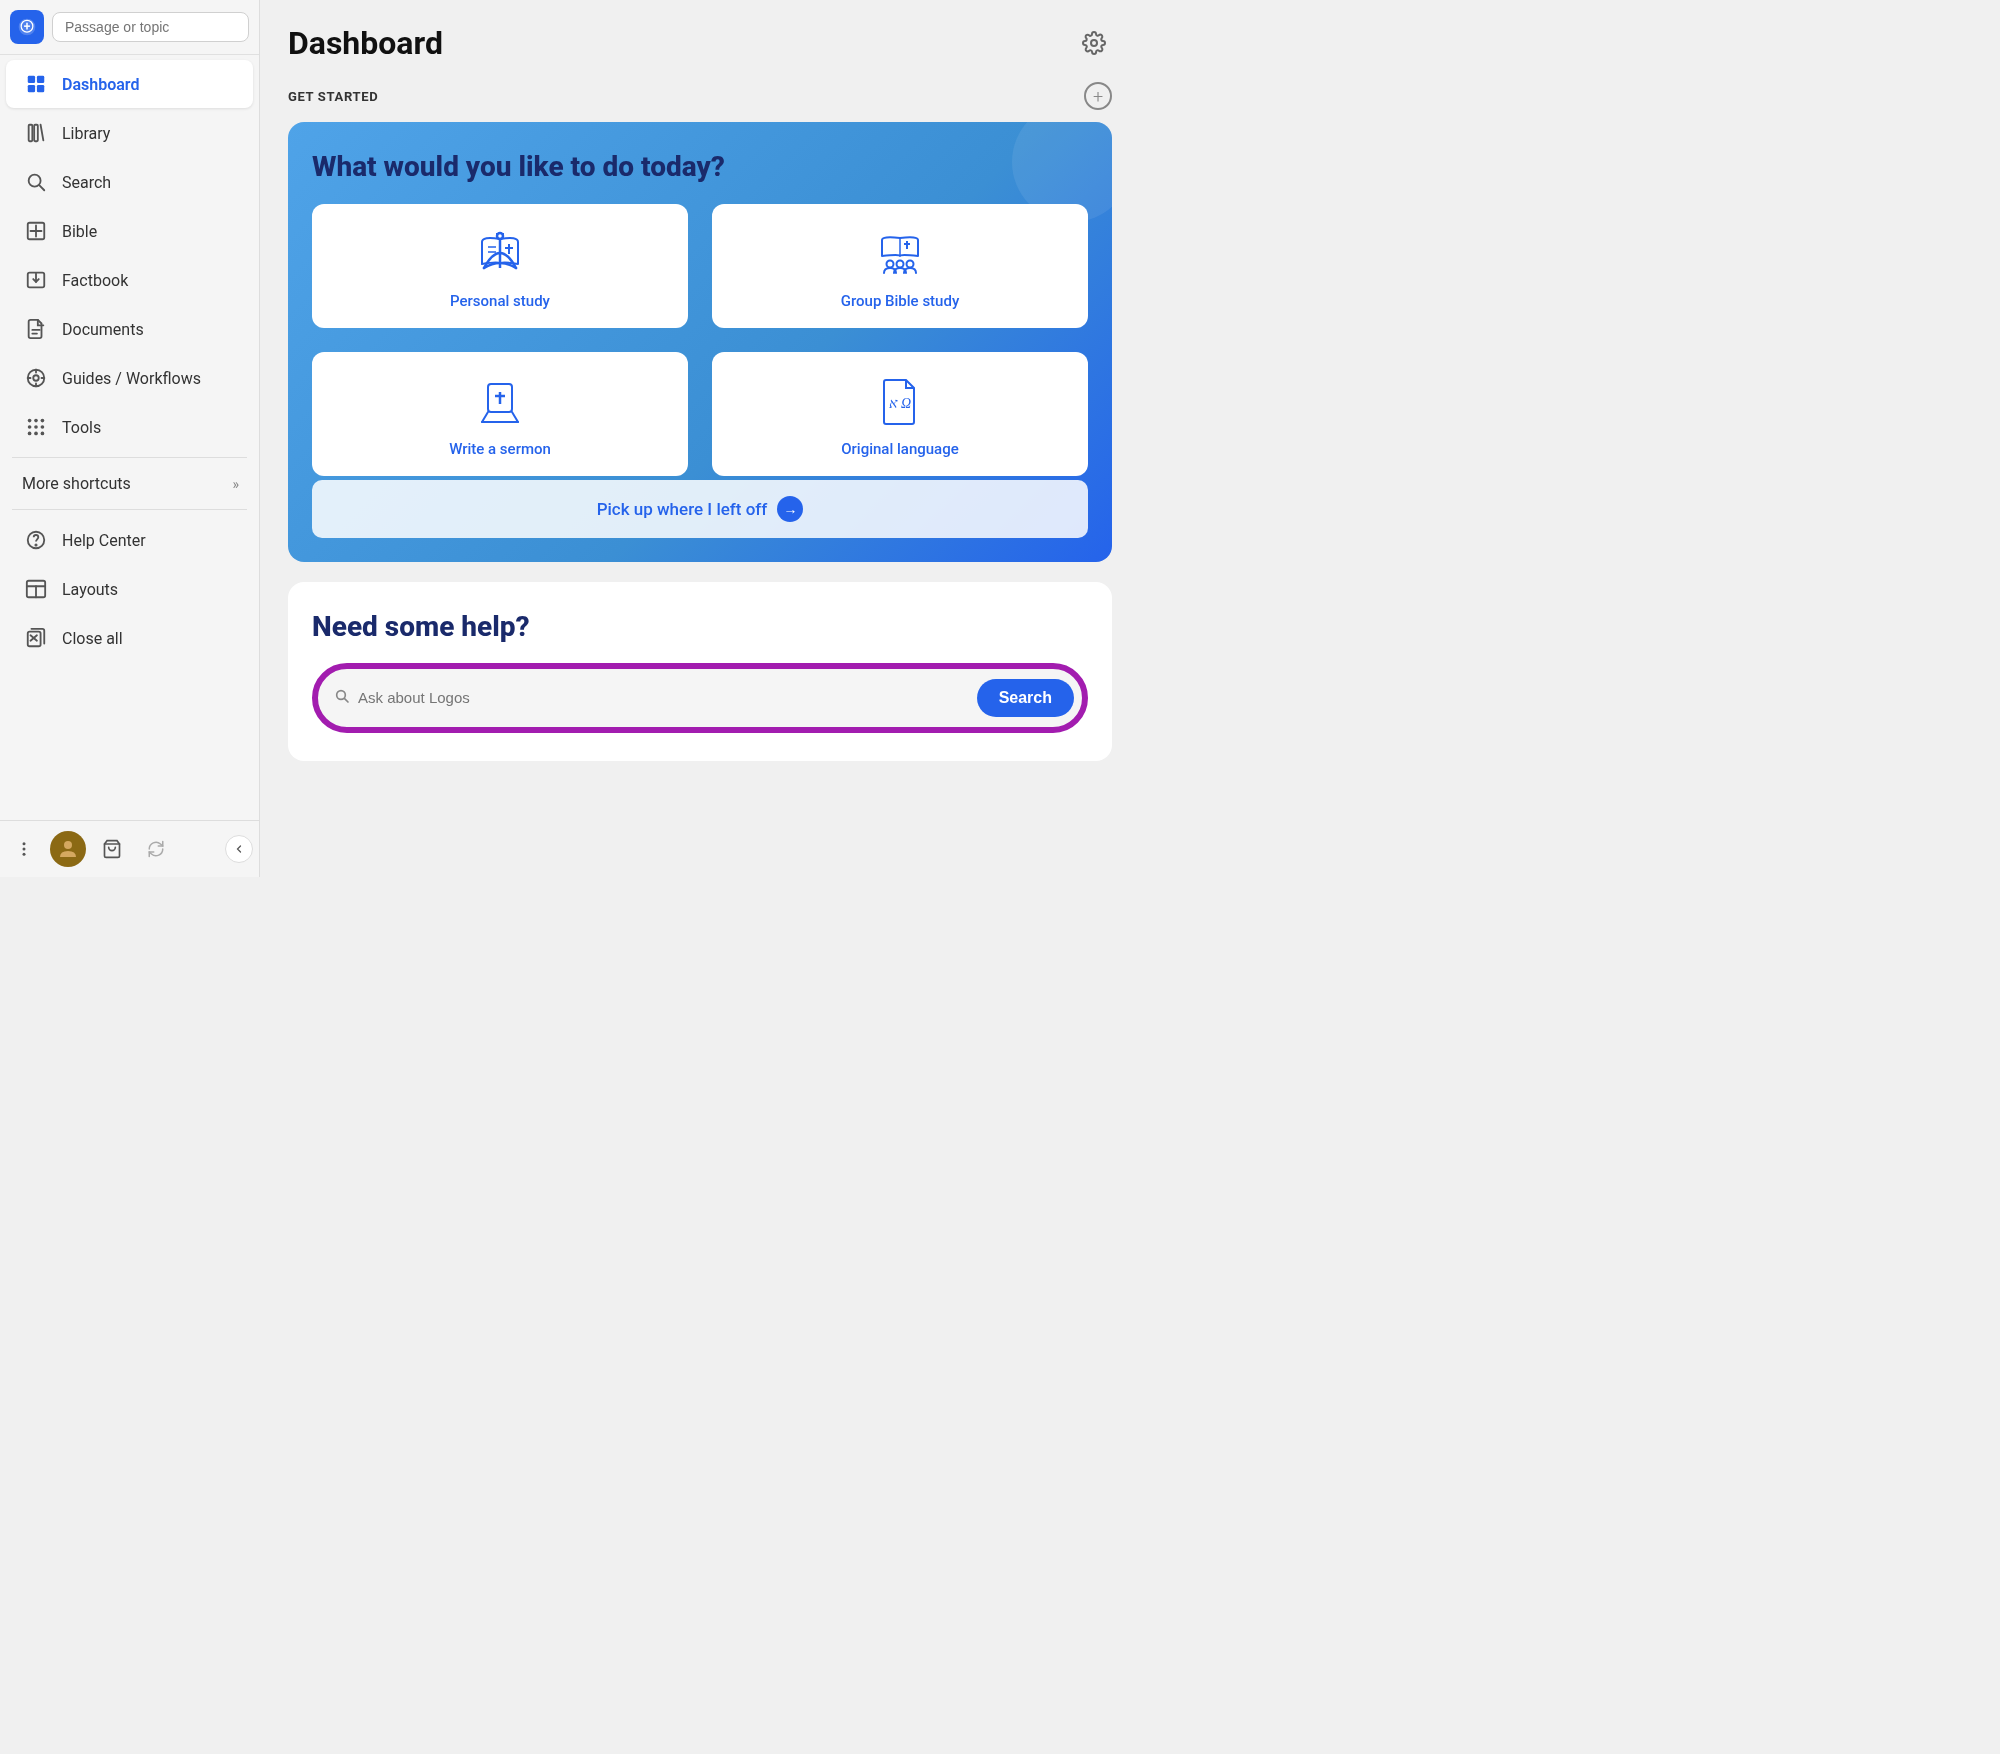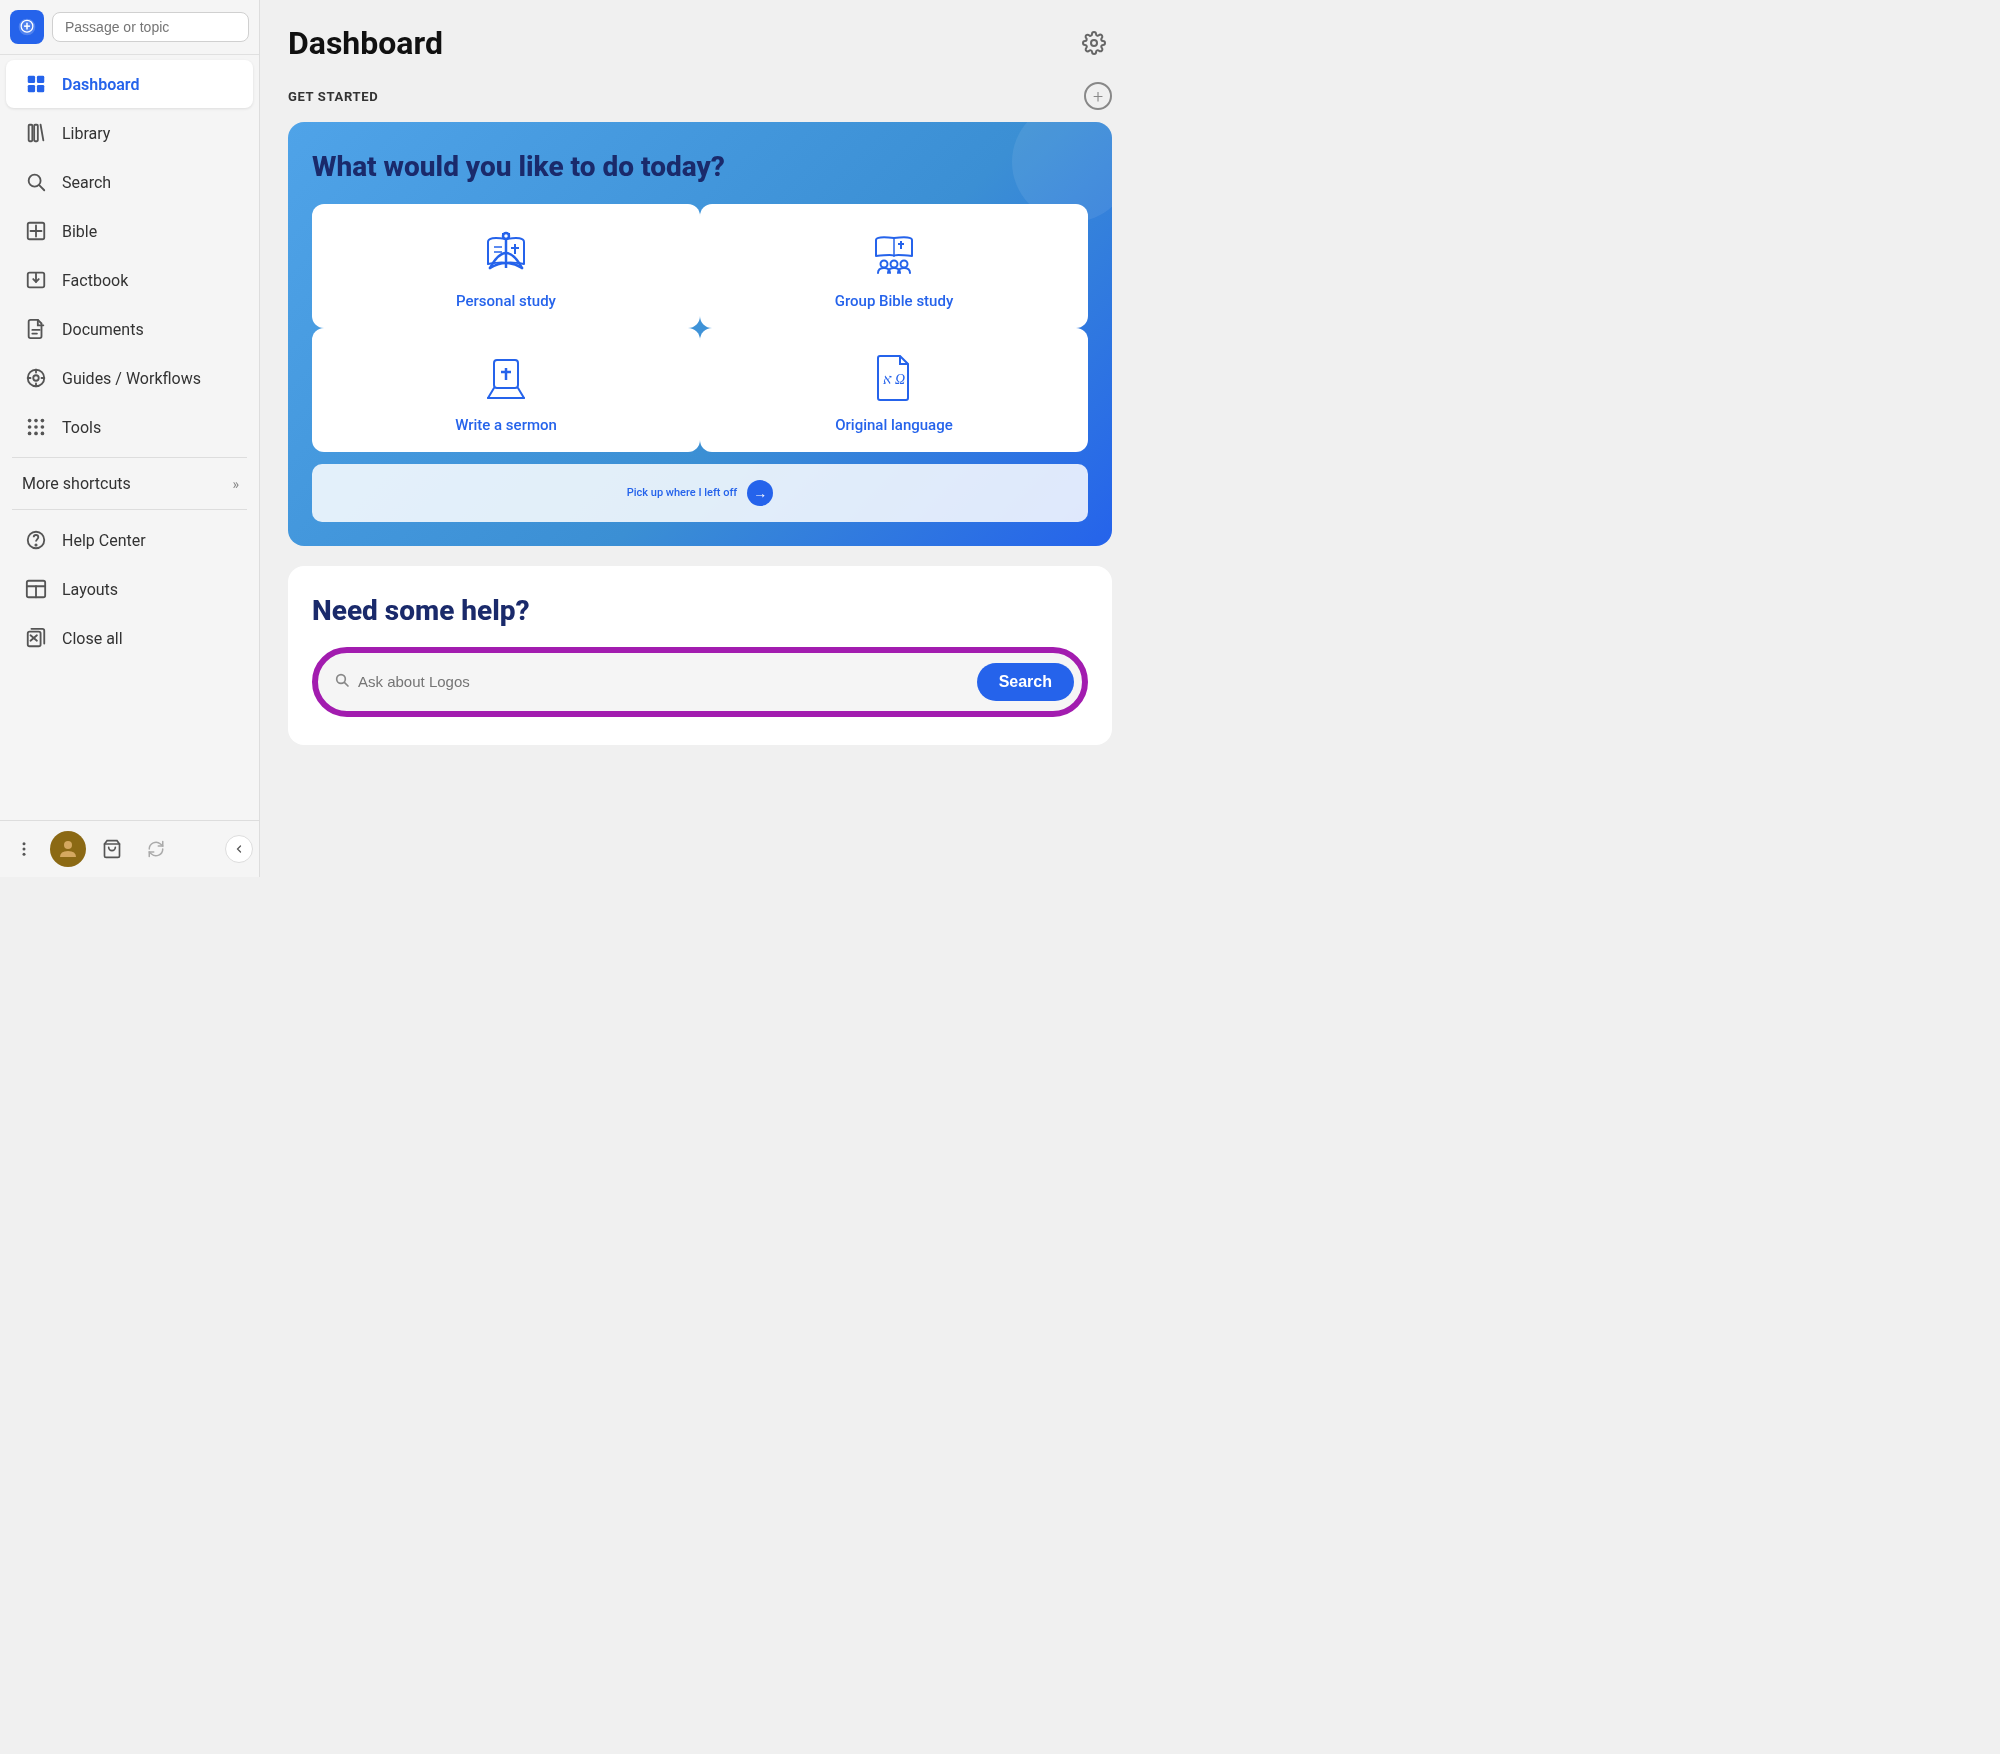--- a/index.html
+++ b/index.html
@@ -269,22 +269,22 @@
       font-size: 28px;
       font-weight: 800;
       color: #1a2a6b;
       margin-bottom: 20px;
       line-height: 1.2;
     }
 
     .study-grid {
       display: grid;
       grid-template-columns: 1fr 1fr;
-      gap: 0;
-      margin-bottom: 12px;
+      gap: 24px;
+      margin-bottom: 4px;
     }
 
     .study-card {
       background: white;
       border-radius: 12px;
       padding: 22px 16px 18px 16px;
       display: flex;
       flex-direction: column;
       align-items: center;
       cursor: pointer;
@@ -308,21 +308,21 @@
       border-radius: 10px;
       padding: 16px 24px;
       display: flex;
       align-items: center;
       justify-content: center;
       cursor: pointer;
       transition: background 0.15s;
     }
 
     .pickup-text {
-      font-size: 11px;
+      font-size: 17px;
       color: #2563eb;
       font-weight: 500;
       margin-right: 10px;
     }
 
     .pickup-arrow {
       width: 26px;
       height: 26px;
       background: #2563eb;
       border-radius: 50%;

